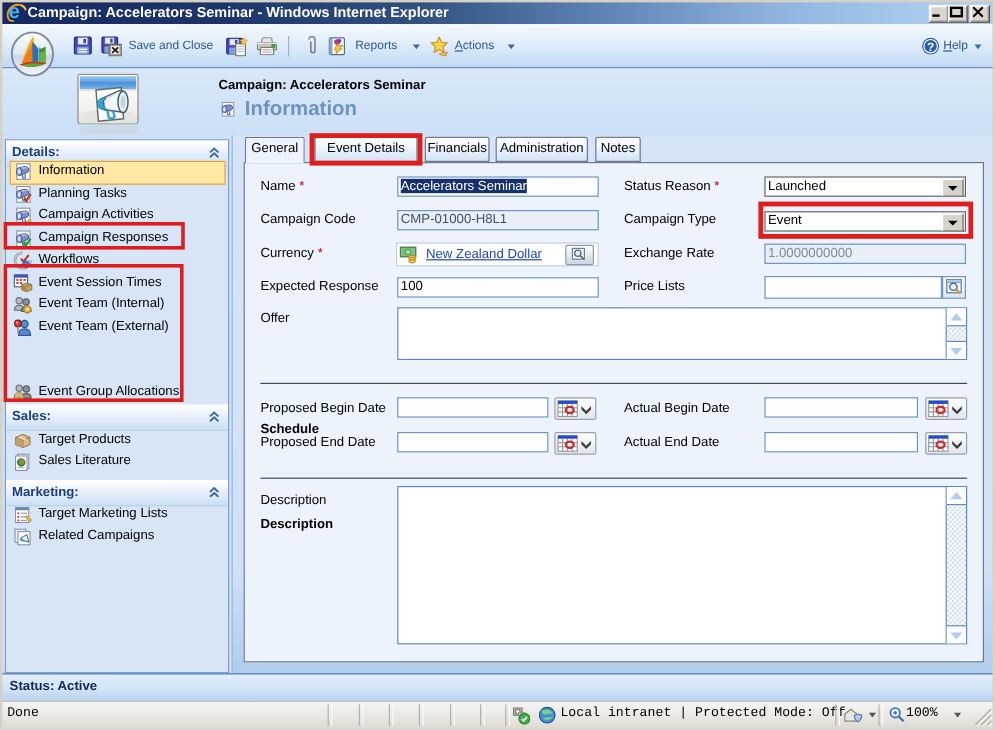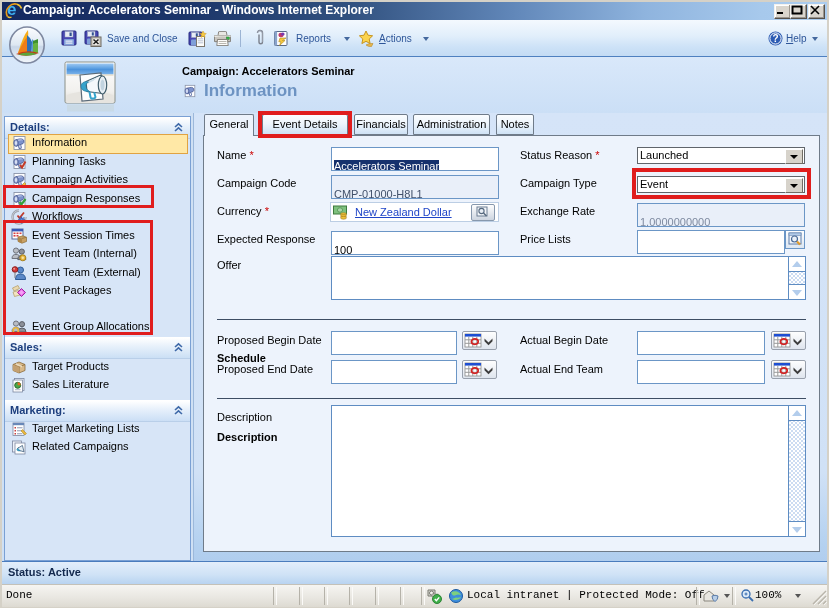--- a/index.html
+++ b/index.html
@@ -35,21 +35,21 @@
   background:linear-gradient(#d5e4f8 0%,#d0e1f6 80%,#b4d1f0 96%,#b0cdee 100%);}
 #formbox{left:10px;top:22px;width:615px;height:415px;background:#edf3fc;border:1px solid #6f7b89;}
 .tab{top:1px;height:21px;border:1px solid #6f7b89;box-sizing:border-box;
   background:linear-gradient(#fbfdff 0%,#eef5fc 45%,#cfe2f5 100%);
   text-align:center;font-size:11px;color:#000;line-height:19px;border-radius:2px 2px 0 0;}
 .tab.active{background:#edf3fc;border-bottom:none;height:22px;z-index:5;}
 
 .flabel{color:#000;font-size:11px;white-space:nowrap;}
 .req{color:#c00;}
 .tinput{background:#fff;border:1px solid #6b96c6;box-sizing:border-box;height:17px;
-  font-size:11px;line-height:15px;padding:11px 2px;color:#000;white-space:nowrap;overflow:hidden;}
+  font-size:11px;line-height:15px;padding:0 2px;color:#000;white-space:nowrap;overflow:hidden;}
 .ro{background:#e9eff9;color:#41506a;}
 .sel{background:#fff;border:1px solid #60656b;box-sizing:border-box;height:17px;
   font-size:11px;line-height:15px;padding:0 2px;color:#000;}
 .selbtn{position:absolute;right:1px;top:1px;width:16px;height:13px;background:#d7d3cb;
   border:1px solid;border-color:#fff #716d66 #716d66 #fff;}
 .selbtn:after{content:"";position:absolute;left:4px;top:5px;border:4px solid transparent;border-top:4px solid #000;}
 .ta{background:#fff;border:1px solid #5e8cc2;box-sizing:border-box;}
 .sectitle{font-weight:bold;color:#000;font-size:11px;margin-top:47px;}
 .hline{height:1px;background:#3d4d63;}
 .redbox{border:3px solid #e01d1d;box-sizing:border-box;z-index:20;}
@@ -328,29 +328,20 @@
  <div class="abs navitem" style="top:147px">
       <svg class="ic" viewBox="0 0 16 16" width="16" height="16" style="overflow:visible">
         <circle cx="9.5" cy="5" r="3" fill="#5a88c8" stroke="#2c5a96"></circle>
         <path d="M4.5 14.5 Q4.5 9 9.5 9 Q14.5 9 14.5 14.5Z" fill="#5a88c8" stroke="#2c5a96"></path>
         <circle cx="4" cy="4.5" r="2.8" fill="#d43838" stroke="#8a1c1c"></circle>
         <circle cx="3.2" cy="3.7" r="1" fill="#f09898"></circle>
         <path d="M4 7.3 L4 13" stroke="#8a8a92" stroke-width="1.2"></path>
       </svg>
       <span class="t">Event Team (External)</span>
     </div>
- <div class="abs navitem" style="top:165px">
-      <svg class="ic" viewBox="0 0 16 16" width="16" height="16" style="overflow:visible">
-        <path d="M1.5 5 L7 2.5 L8.5 5.5 L3 8Z" fill="#ead9b0" stroke="#b09a60" stroke-width=".7"></path>
-        <path d="M2 9 L7.5 7.5 L9 12 L3.5 13.5Z" fill="#f2e4c0" stroke="#b09a60" stroke-width=".7"></path>
-        <path d="M10.5 5.5 L14.5 9.5 L10.5 13.5 L6.5 9.5Z" fill="#e858e8" stroke="#9c2a9c"></path>
-        <path d="M10.5 7 L13 9.5 L10.5 12 L8 9.5Z" fill="#f4a2f4"></path>
-      </svg>
-      <span class="t">Event Packages</span>
-    </div>
  <div class="abs navitem" style="top:201px">
       <svg class="ic" viewBox="0 0 16 16" width="16" height="16" style="overflow:visible">
         <circle cx="5" cy="4.6" r="2.6" fill="#b8bcc4" stroke="#70747e"></circle>
         <path d="M1 12.5 Q1 8.4 5 8.4 Q9 8.4 9 12.5Z" fill="#b8bcc4" stroke="#70747e"></path>
         <circle cx="11" cy="5.2" r="2.6" fill="#8c9099" stroke="#5a5e66"></circle>
         <path d="M7 13 Q7 9 11 9 Q15 9 15 13Z" fill="#8c9099" stroke="#5a5e66"></path>
         <circle cx="4.8" cy="11.4" r="2.6" fill="none" stroke="#e8b63c" stroke-width="1.6"></circle>
         <path d="M7 13 L11 15.5 M9.5 15.2 L10.5 13.8" stroke="#e8b63c" stroke-width="1.6"></path>
       </svg>
       <span class="t">Event Group Allocations</span>
@@ -522,21 +513,21 @@
       <svg width="33" height="17" viewBox="0 0 33 17" style="position:absolute;left:0;top:0">
   <rect x="2" y="2" width="16" height="13" fill="#fff" stroke="#888" stroke-width=".8"></rect>
   <rect x="2" y="2" width="16" height="2.6" fill="#1d4ed2"></rect>
   <g stroke="#999" stroke-width="1">
    <path d="M2 7.8 H18 M2 11.3 H18 M5.8 4.6 V15 M9.8 4.6 V15 M13.8 4.6 V15"></path>
   </g>
   <ellipse cx="11.8" cy="9.6" rx="3.4" ry="2.7" fill="none" stroke="#d42222" stroke-width="1.7"></ellipse>
   <path d="M21.5 6.5 L25.5 10.5 L29.5 6.5 L29.5 9.2 L25.5 13.2 L21.5 9.2 Z" fill="#3c3c3c"></path>
  </svg>
     </div>
- <div class="abs flabel" style="left:327px;top:250px">Actual End Team</div>
+ <div class="abs flabel" style="left:327px;top:250px">Actual End Date</div>
  <div class="abs tinput" style="left:444px;top:247px;width:128px"></div>
  <div class="abs datebtn" style="left:578px;top:247px">
       <svg width="33" height="17" viewBox="0 0 33 17" style="position:absolute;left:0;top:0">
   <rect x="2" y="2" width="16" height="13" fill="#fff" stroke="#888" stroke-width=".8"></rect>
   <rect x="2" y="2" width="16" height="2.6" fill="#1d4ed2"></rect>
   <g stroke="#999" stroke-width="1">
    <path d="M2 7.8 H18 M2 11.3 H18 M5.8 4.6 V15 M9.8 4.6 V15 M13.8 4.6 V15"></path>
   </g>
   <ellipse cx="11.8" cy="9.6" rx="3.4" ry="2.7" fill="none" stroke="#d42222" stroke-width="1.7"></ellipse>
   <path d="M21.5 6.5 L25.5 10.5 L29.5 6.5 L29.5 9.2 L25.5 13.2 L21.5 9.2 Z" fill="#3c3c3c"></path>

